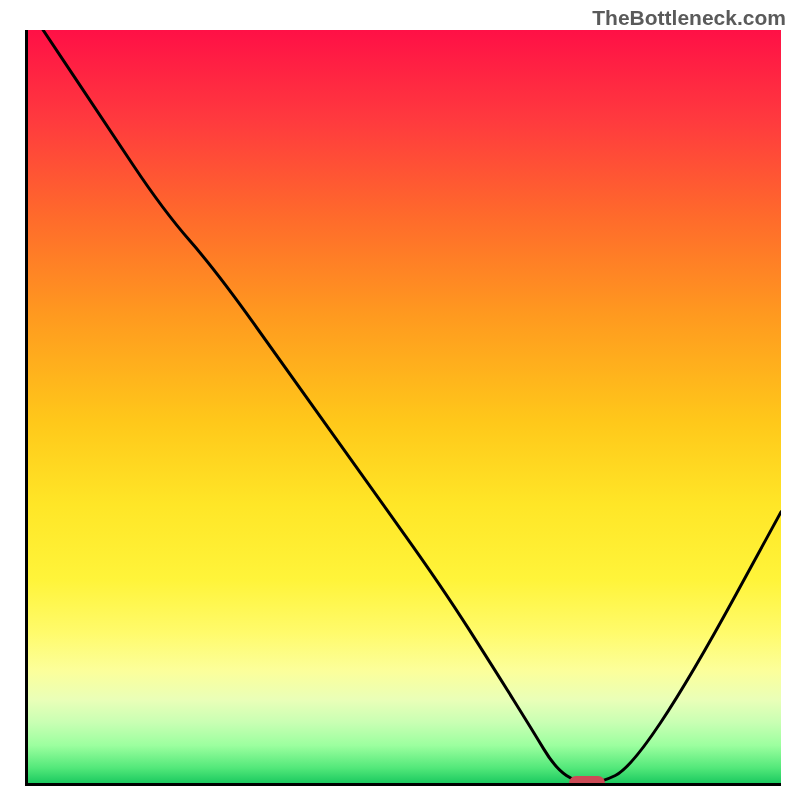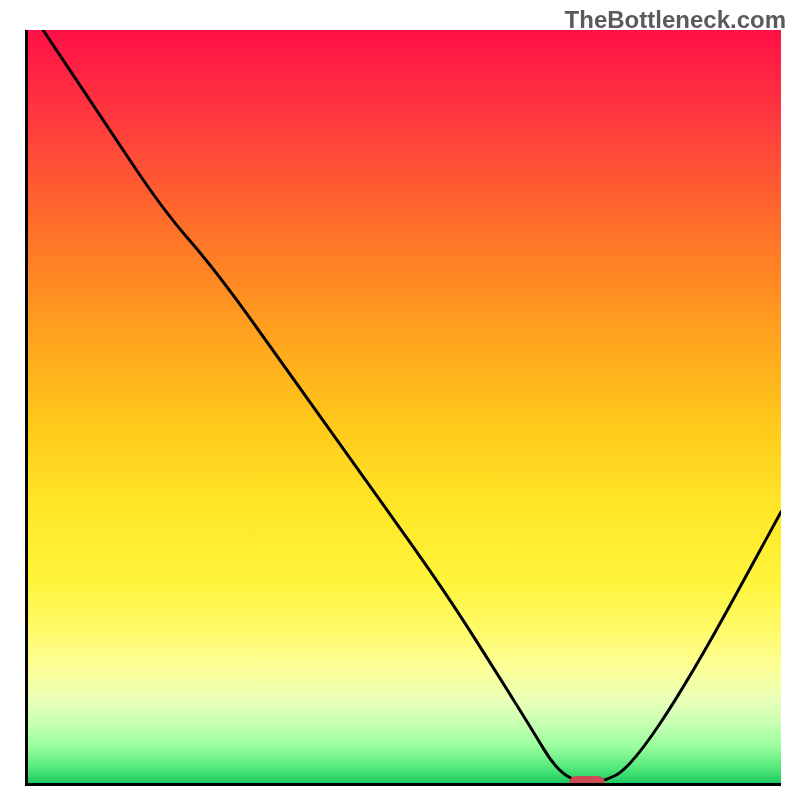--- a/index.html
+++ b/index.html
@@ -12,21 +12,21 @@
   }
   .container {
     position: relative;
     width: 800px;
     height: 800px;
   }
   .watermark {
     position: absolute;
     top: 6px;
     right: 14px;
-    font-size: 24px;
+    font-size: 21px;
     font-weight: 600;
     color: #5a5a5a;
     z-index: 10;
   }
   .plot {
     position: absolute;
     left: 25px;
     top: 30px;
     width: 756px;
     height: 756px;

